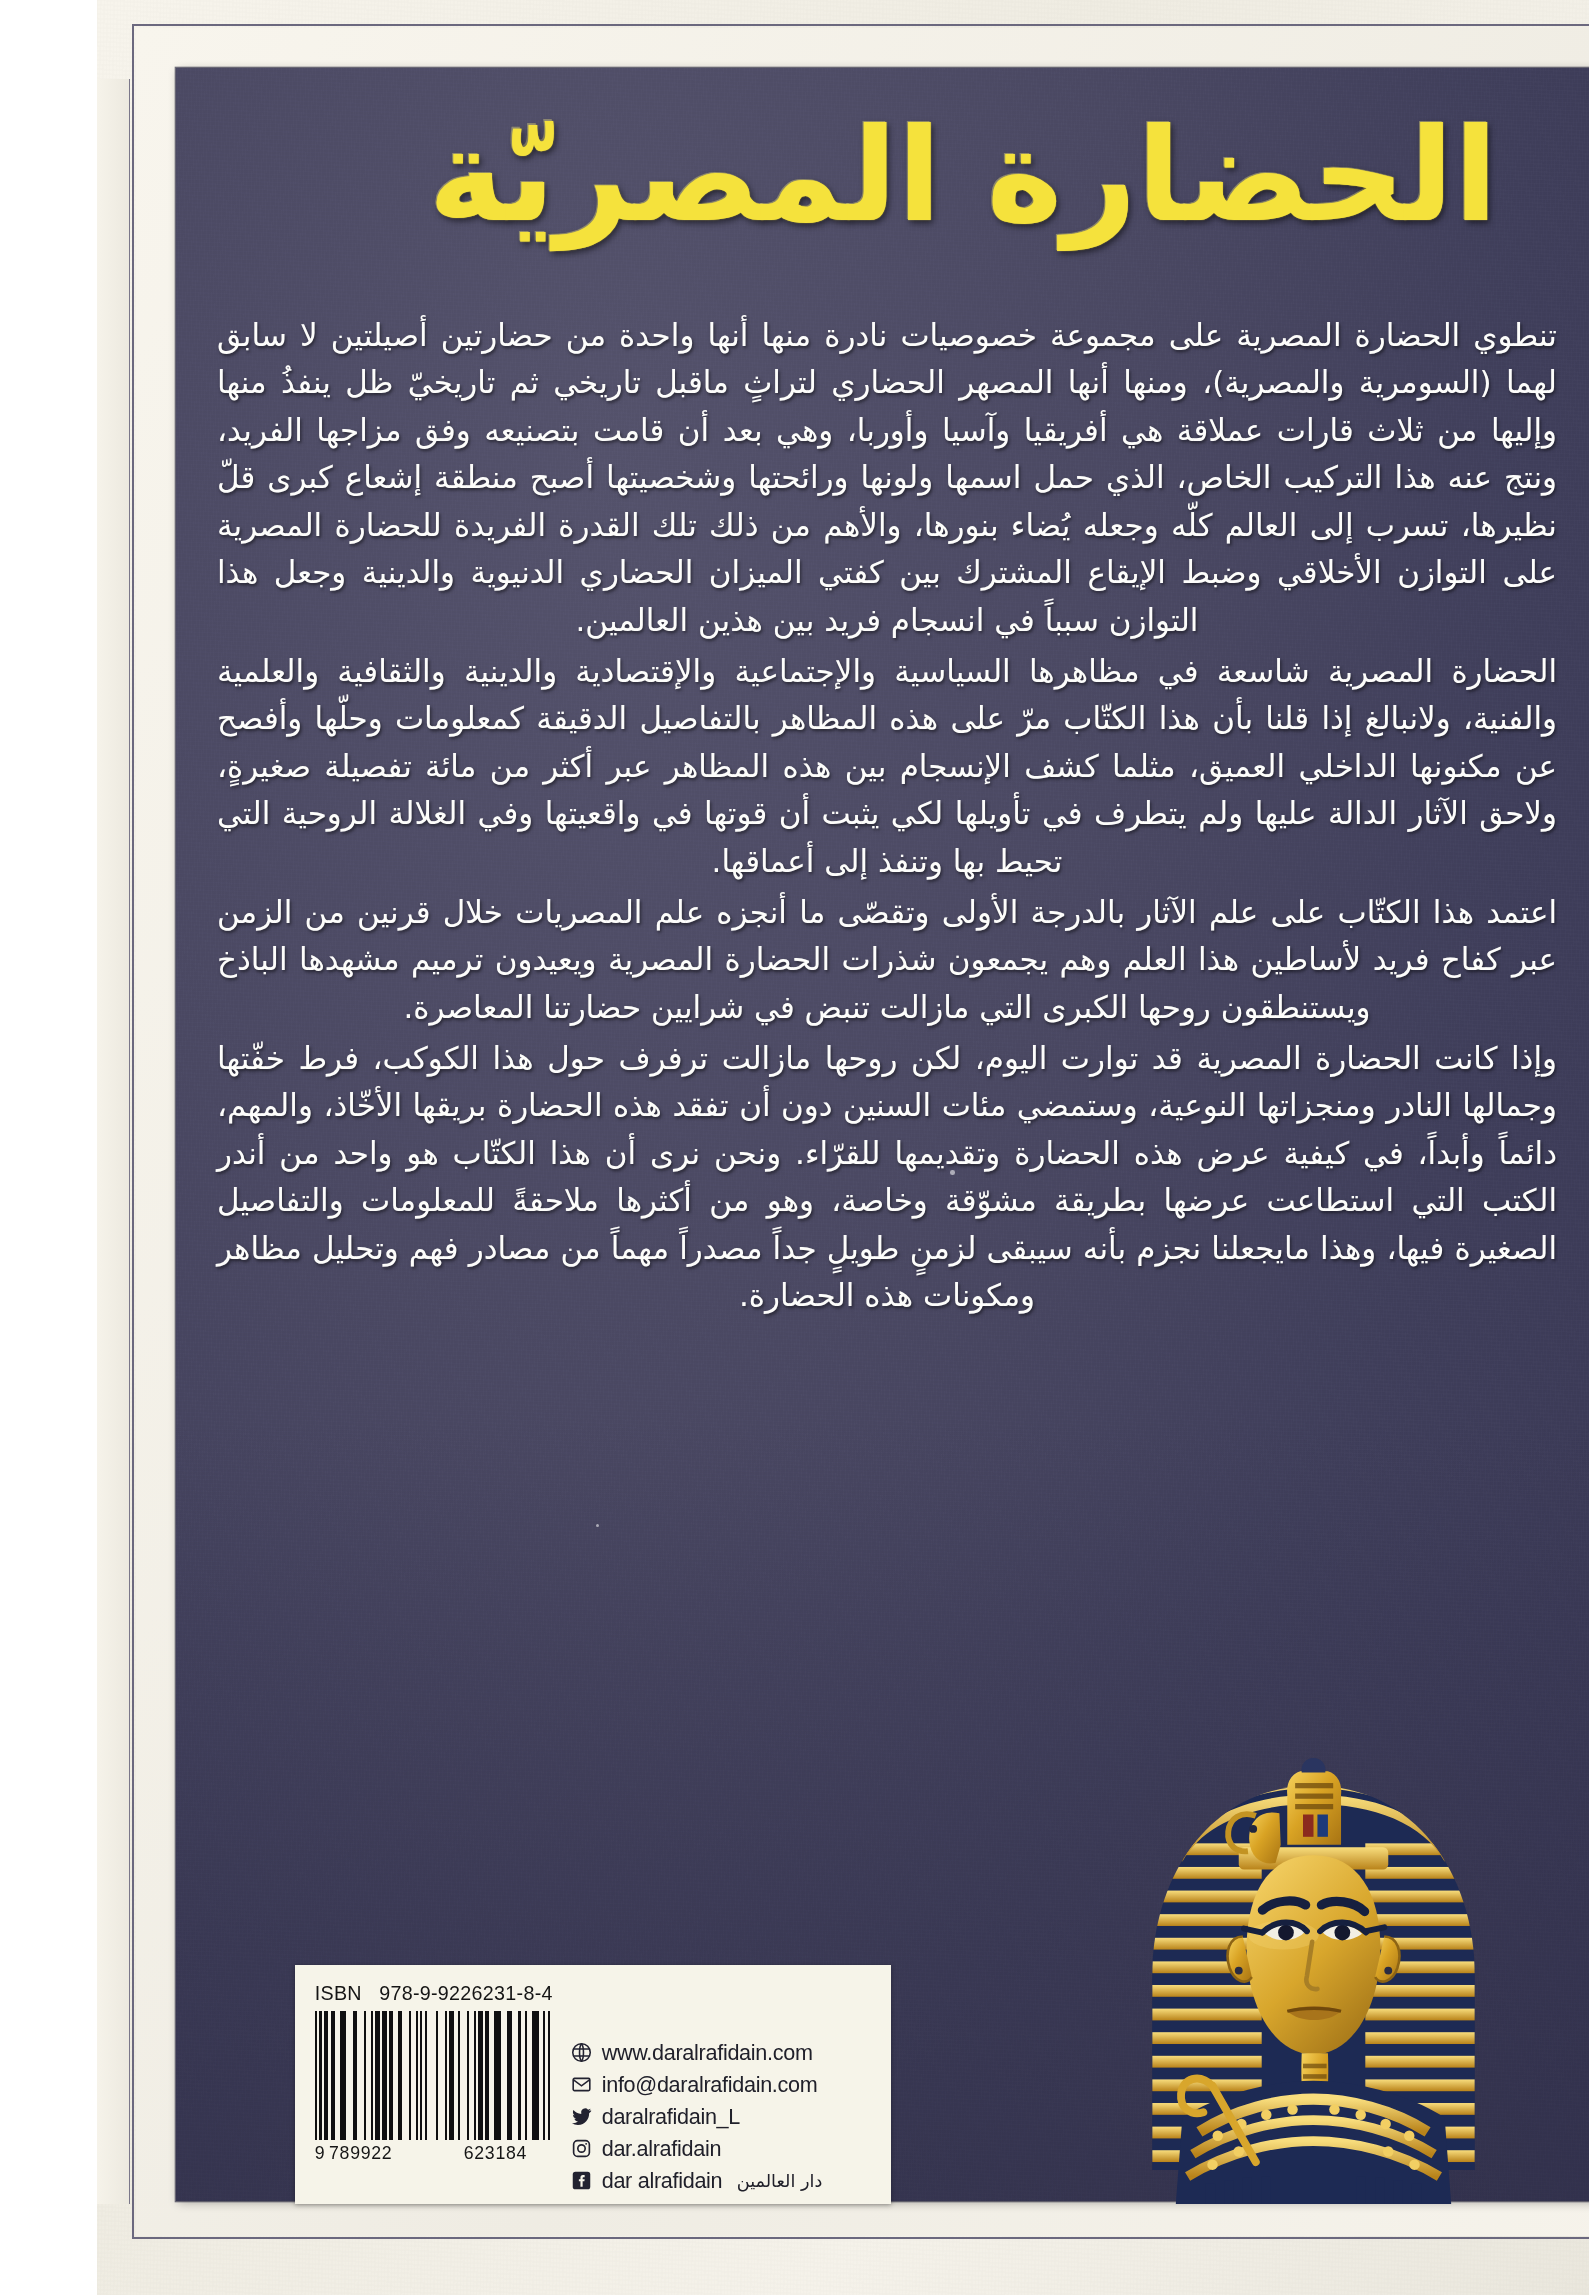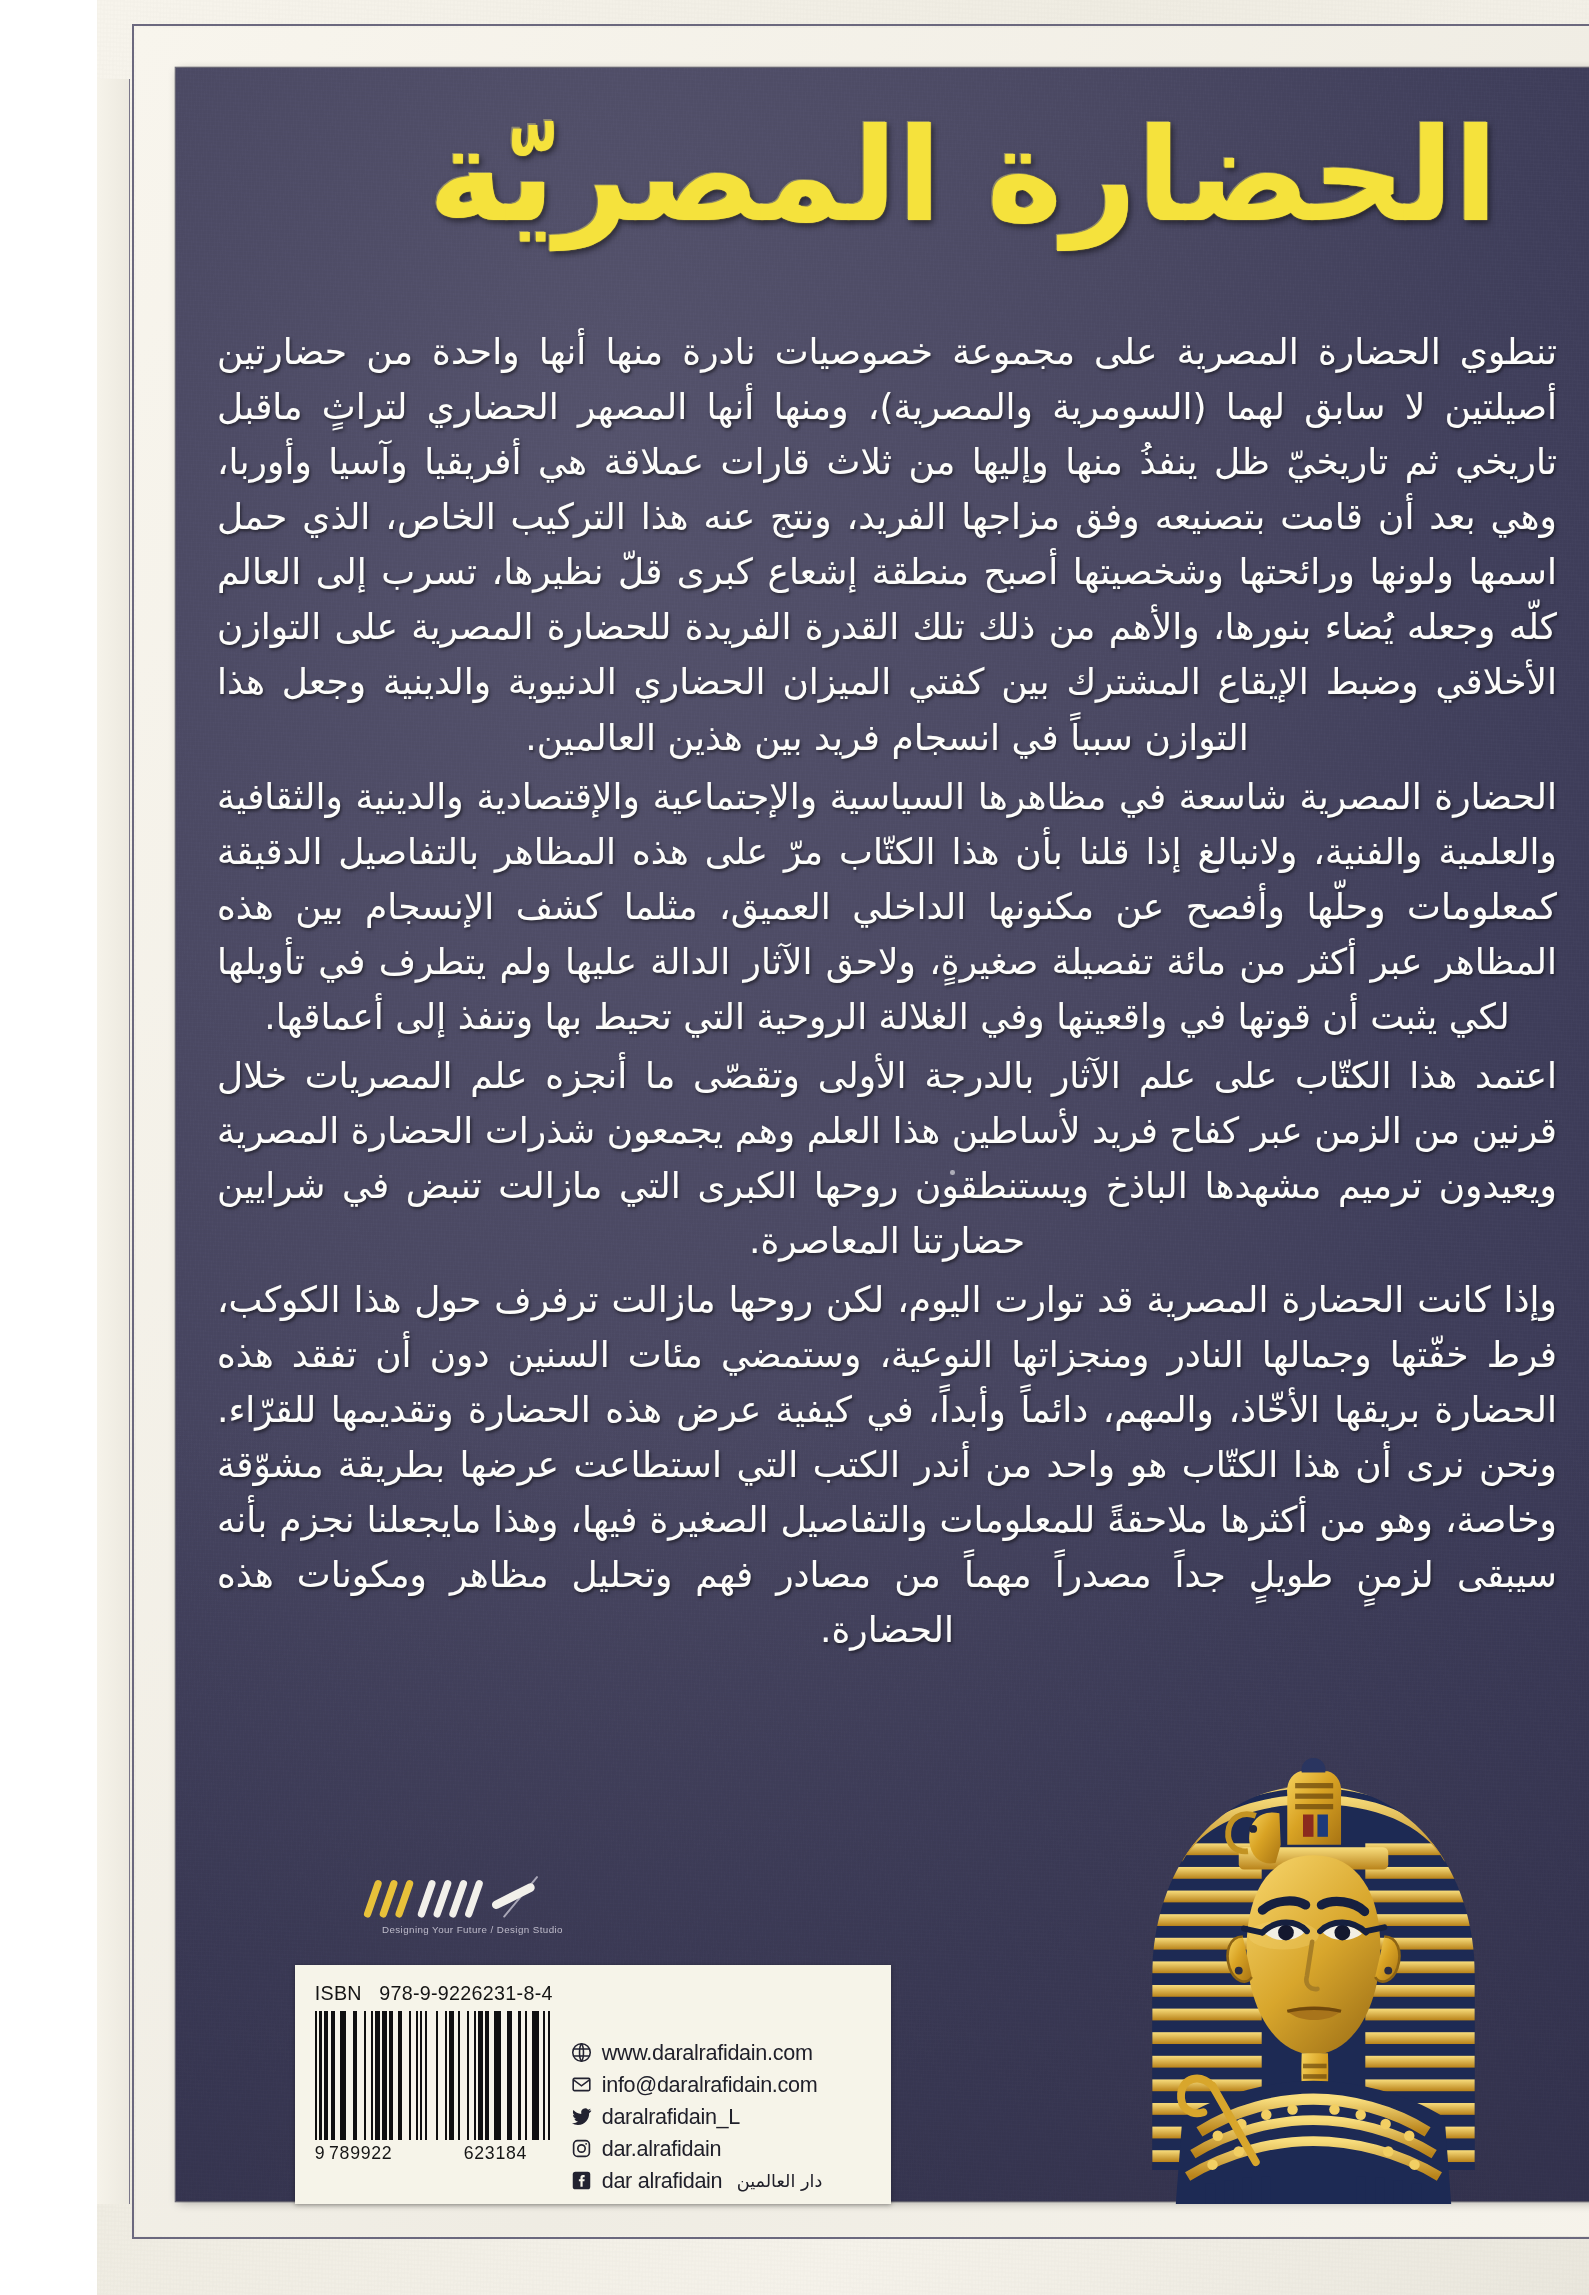--- a/index.html
+++ b/index.html
@@ -96,26 +96,26 @@
       2px 3.3px 6.6px rgba(0,0,0,.55),
       -1.3px -1.3px 0 rgba(255,245,140,.35);
     direction: rtl;
   }
 
   
   .blurb {
     position: absolute;
     right: 46px;
     left: 41px;
-    top: 256px;
+    top: 244px;
     color: #fdfdfb;
     direction: rtl;
     text-align: justify;
     text-align-last: center;
-    font-size: 36px;
+    font-size: 31px;
     line-height: 1.53;
     font-family: "DejaVu Sans", "Liberation Sans", sans-serif;
     font-weight: 400;
     text-shadow: 1.3px 2px 3.3px rgba(0,0,0,.55), 0 0 0.7px rgba(255,255,255,.35);
   }
   .blurb p { margin: 0 0 3.9px 0; }
   .blurb p:last-child { margin-bottom: 18px; }
 
   
   .studio-logo {
@@ -265,36 +265,20 @@
     <div class="title">الحضارة المصريّة</div>
 
     <div class="blurb">
       <p>تنطوي الحضارة المصرية على مجموعة خصوصيات نادرة منها أنها واحدة من حضارتين أصيلتين لا سابق لهما (السومرية والمصرية)، ومنها أنها المصهر الحضاري لتراثٍ ماقبل تاريخي ثم تاريخيّ ظل ينفذُ منها وإليها من ثلاث قارات عملاقة هي أفريقيا وآسيا وأوربا، وهي بعد أن قامت بتصنيعه وفق مزاجها الفريد، ونتج عنه هذا التركيب الخاص، الذي حمل اسمها ولونها ورائحتها وشخصيتها أصبح منطقة إشعاع كبرى قلّ نظيرها، تسرب إلى العالم كلّه وجعله يُضاء بنورها، والأهم من ذلك تلك القدرة الفريدة للحضارة المصرية على التوازن الأخلاقي وضبط الإيقاع المشترك بين كفتي الميزان الحضاري الدنيوية والدينية وجعل هذا التوازن سبباً في انسجام فريد بين هذين العالمين.</p>
       <p>الحضارة المصرية شاسعة في مظاهرها السياسية والإجتماعية والإقتصادية والدينية والثقافية والعلمية والفنية، ولانبالغ إذا قلنا بأن هذا الكتّاب مرّ على هذه المظاهر بالتفاصيل الدقيقة كمعلومات وحلّها وأفصح عن مكنونها الداخلي العميق، مثلما كشف الإنسجام بين هذه المظاهر عبر أكثر من مائة تفصيلة صغيرةٍ، ولاحق الآثار الدالة عليها ولم يتطرف في تأويلها لكي يثبت أن قوتها في واقعيتها وفي الغلالة الروحية التي تحيط بها وتنفذ إلى أعماقها.</p>
       <p>اعتمد هذا الكتّاب على علم الآثار بالدرجة الأولى وتقصّى ما أنجزه علم المصريات خلال قرنين من الزمن عبر كفاح فريد لأساطين هذا العلم وهم يجمعون شذرات الحضارة المصرية ويعيدون ترميم مشهدها الباذخ ويستنطقون روحها الكبرى التي مازالت تنبض في شرايين حضارتنا المعاصرة.</p>
       <p>وإذا كانت الحضارة المصرية قد توارت اليوم، لكن روحها مازالت ترفرف حول هذا الكوكب، فرط خفّتها وجمالها النادر ومنجزاتها النوعية، وستمضي مئات السنين دون أن تفقد هذه الحضارة بريقها الأخّاذ، والمهم، دائماً وأبداً، في كيفية عرض هذه الحضارة وتقديمها للقرّاء. ونحن نرى أن هذا الكتّاب هو واحد من أندر الكتب التي استطاعت عرضها بطريقة مشوّقة وخاصة، وهو من أكثرها ملاحقةً للمعلومات والتفاصيل الصغيرة فيها، وهذا مايجعلنا نجزم بأنه سيبقى لزمنٍ طويلٍ جداً مصدراً مهماً من مصادر فهم وتحليل مظاهر ومكونات هذه الحضارة.</p>
     </div>
   </div>
 
-  <div class="studio-logo">
-    <svg class="strokes" viewBox="0 0 300 74">
-      <g stroke-linecap="round" fill="none" stroke-width="11">
-        <path d="M10 62 L26 16" stroke="#e8c13a"></path>
-        <path d="M34 62 L50 16" stroke="#e8c13a"></path>
-        <path d="M58 62 L74 16" stroke="#e8c13a"></path>
-        <path d="M92 62 L108 16" stroke="#f2f0ea"></path>
-        <path d="M116 62 L132 16" stroke="#f2f0ea"></path>
-        <path d="M140 62 L156 16" stroke="#f2f0ea"></path>
-        <path d="M164 62 L180 16" stroke="#f2f0ea"></path>
-        <path d="M218 66 L268 6" stroke="#cfccd8" stroke-width="3" opacity=".75"></path>
-        <path d="M206 48 L258 22" stroke="#f2f0ea" stroke-width="13"></path>
-      </g>
-    </svg>
-    <div class="tagline">Designing Your Future / Design Studio</div>
-  </div>
 
   <div class="label">
     <div class="label-inner">
 
       <div class="contact-block">
 
         <div class="contact-row">
           <span class="ico">
             <svg viewBox="0 0 24 24" fill="none" stroke="currentColor" stroke-width="1.8">
               <circle cx="12" cy="12" r="10"></circle>

